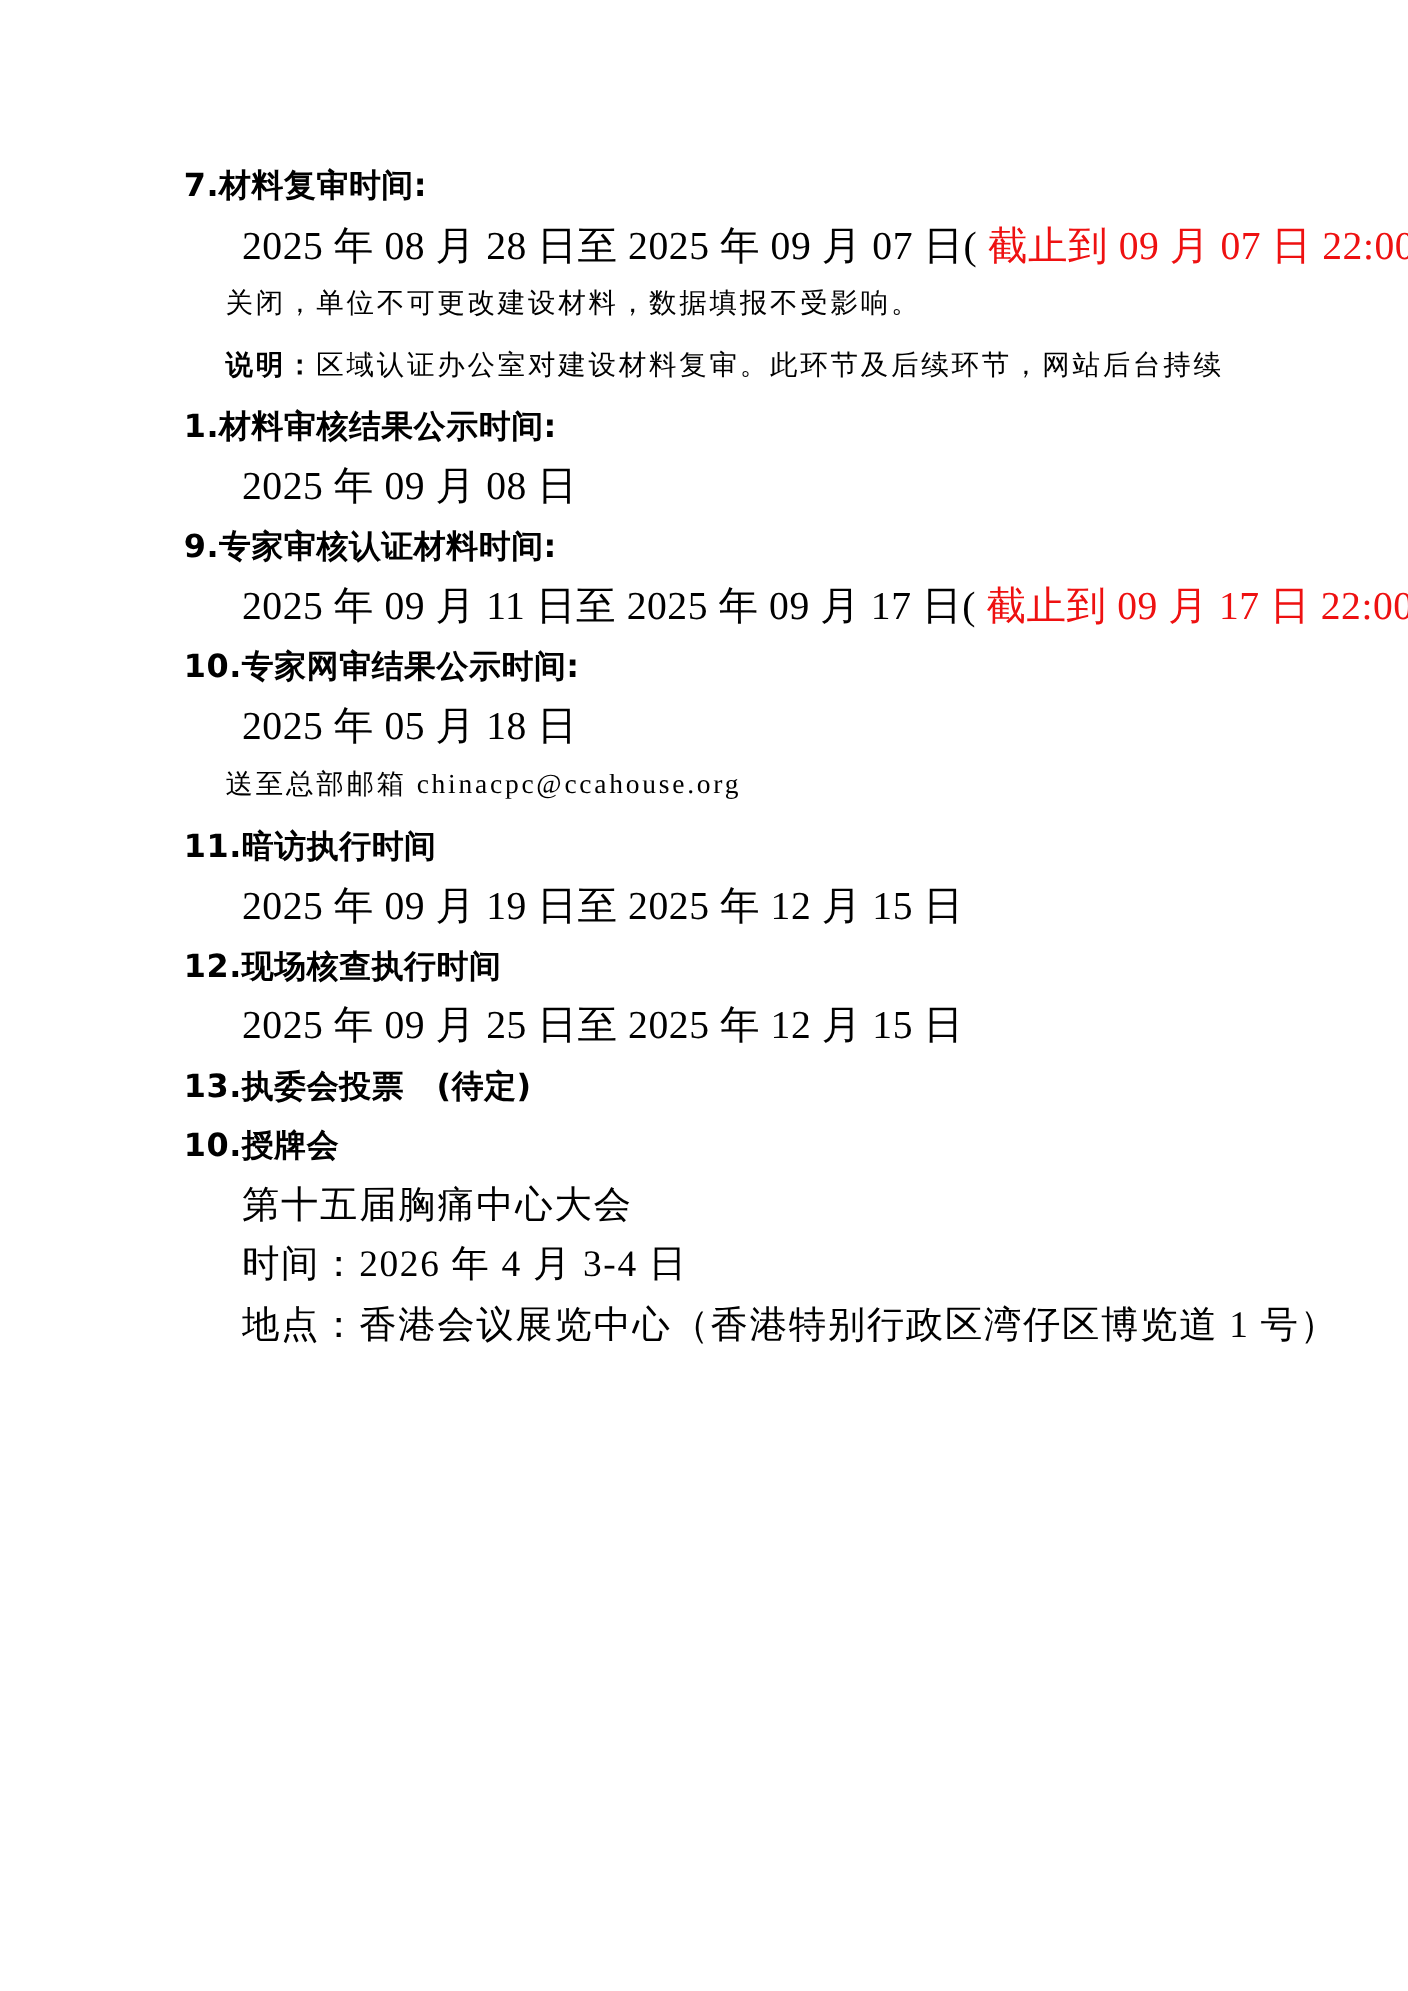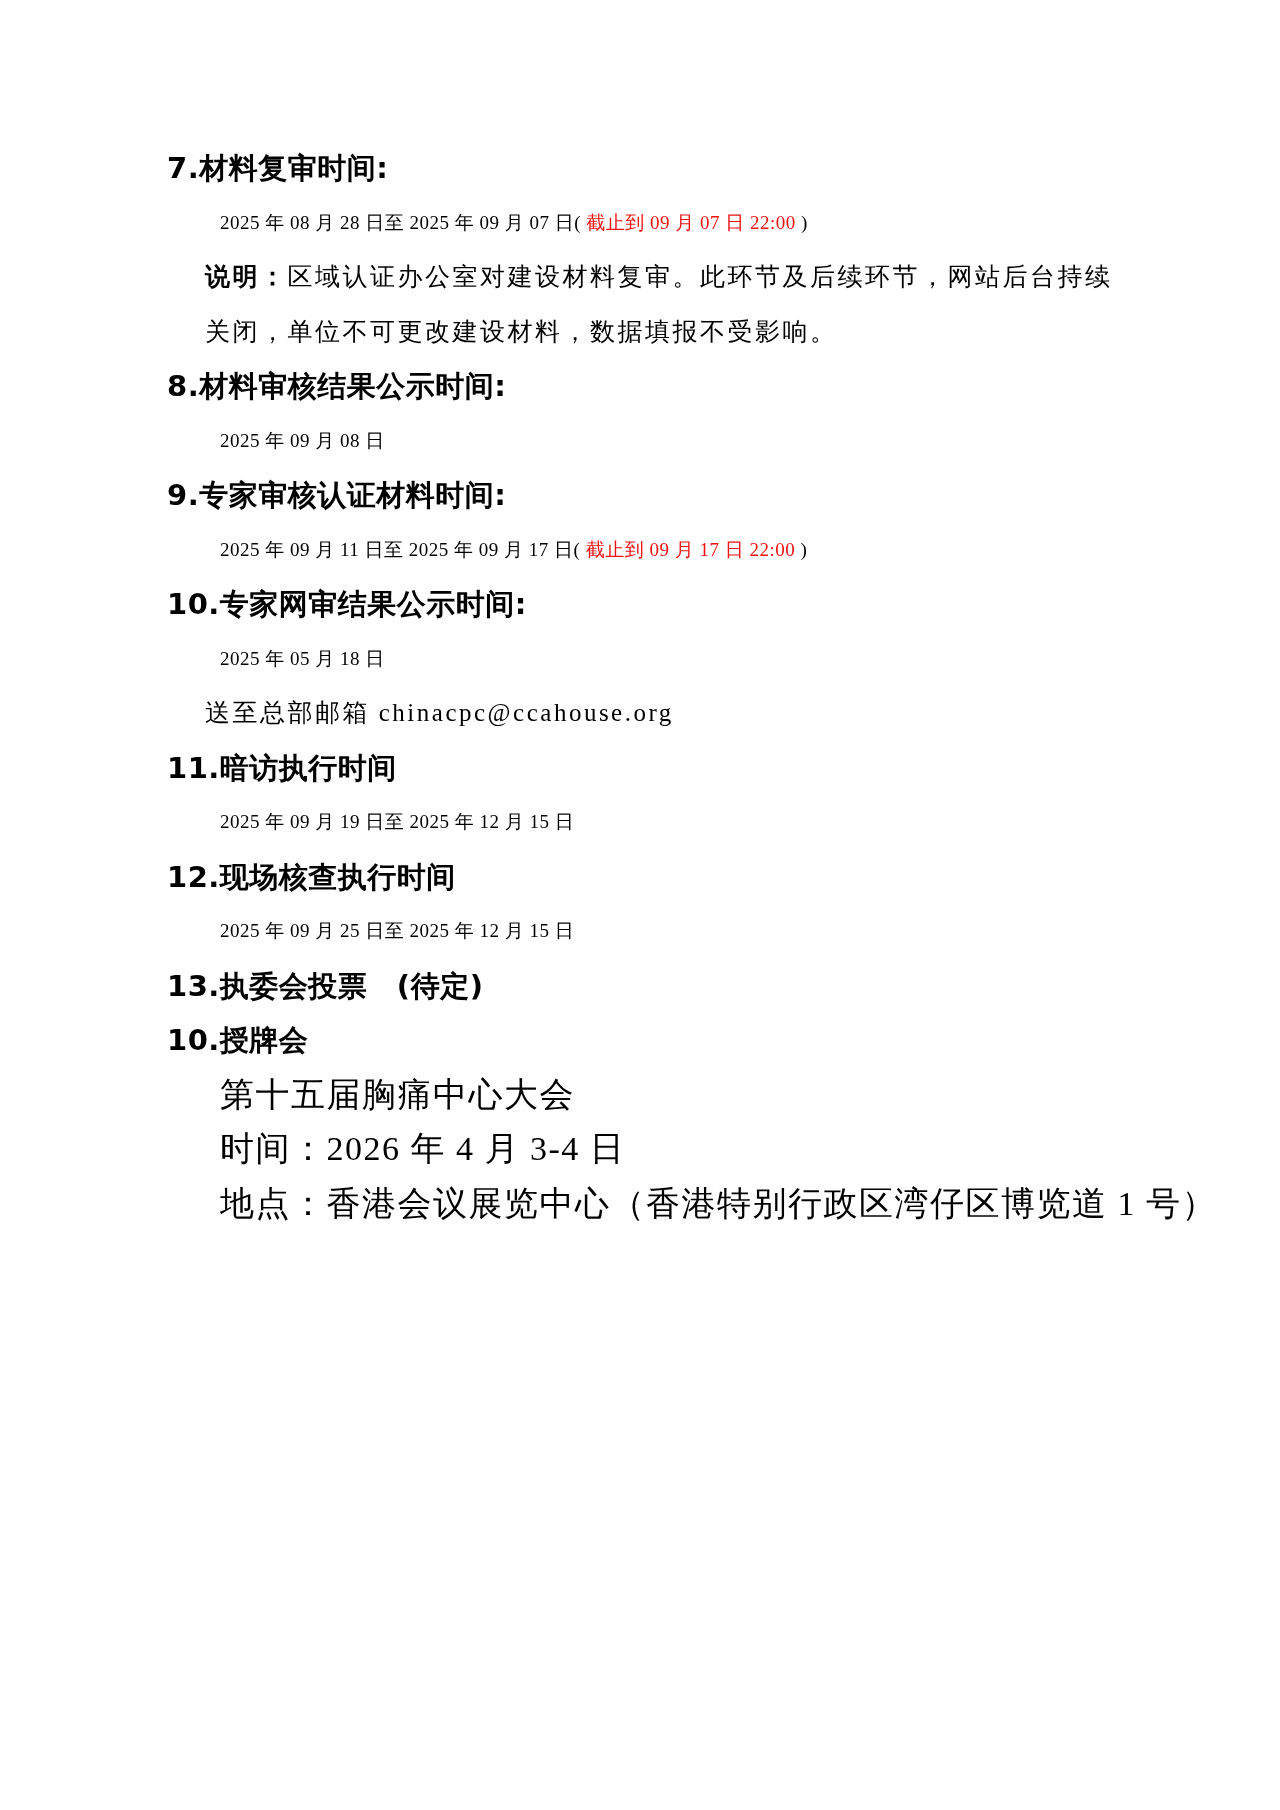--- a/index.html
+++ b/index.html
@@ -26,21 +26,21 @@
     line-height: 54.5px;
     white-space: nowrap;
   }
   .heading {
     font-family: "DejaVu Sans", "Liberation Sans", sans-serif;
     font-weight: bold;
     font-size: 29px;
     letter-spacing: 0.5px;
   }
   .date {
-    font-size: 19px;
+    font-size: 36px;
     letter-spacing: 0.5px;
     padding-left: 53px;
     font-family: Liberation Serif, serif;
   }
   .note {
     font-size: 25px;
     letter-spacing: 2.5px;
     padding-left: 38px;
   }
   .note-label {
@@ -57,24 +57,24 @@
   }
 </style>
 </head>
 <body>
 
 <div class="page">
   <main class="content">
 
     <div class="line heading">7.材料复审时间:</div>
     <div class="line date"><span>2025 年 08 月 28 日至 2025 年 09 月 07 日(</span><span class="red"> 截止到 09 月 07 日 22:00 </span><span>)</span></div>
+    <div class="line note">关闭，单位不可更改建设材料，数据填报不受影响。</div>
     <div class="line note"><span class="note-label">说明：</span><span>区域认证办公室对建设材料复审。此环节及后续环节，网站后台持续</span></div>
-    <div class="line note">关闭，单位不可更改建设材料，数据填报不受影响。</div>
 
-    <div class="line heading">8.材料审核结果公示时间:</div>
+    <div class="line heading">1.材料审核结果公示时间:</div>
     <div class="line date">2025 年 09 月 08 日</div>
 
     <div class="line heading">9.专家审核认证材料时间:</div>
     <div class="line date"><span>2025 年 09 月 11 日至 2025 年 09 月 17 日(</span><span class="red"> 截止到 09 月 17 日 22:00 </span><span>)</span></div>
 
     <div class="line heading">10.专家网审结果公示时间:</div>
     <div class="line date">2025 年 05 月 18 日</div>
     <div class="line note"><span>送至总部邮箱 </span><span>chinacpc@ccahouse.org</span></div>
 
     <div class="line heading">11.暗访执行时间</div>

